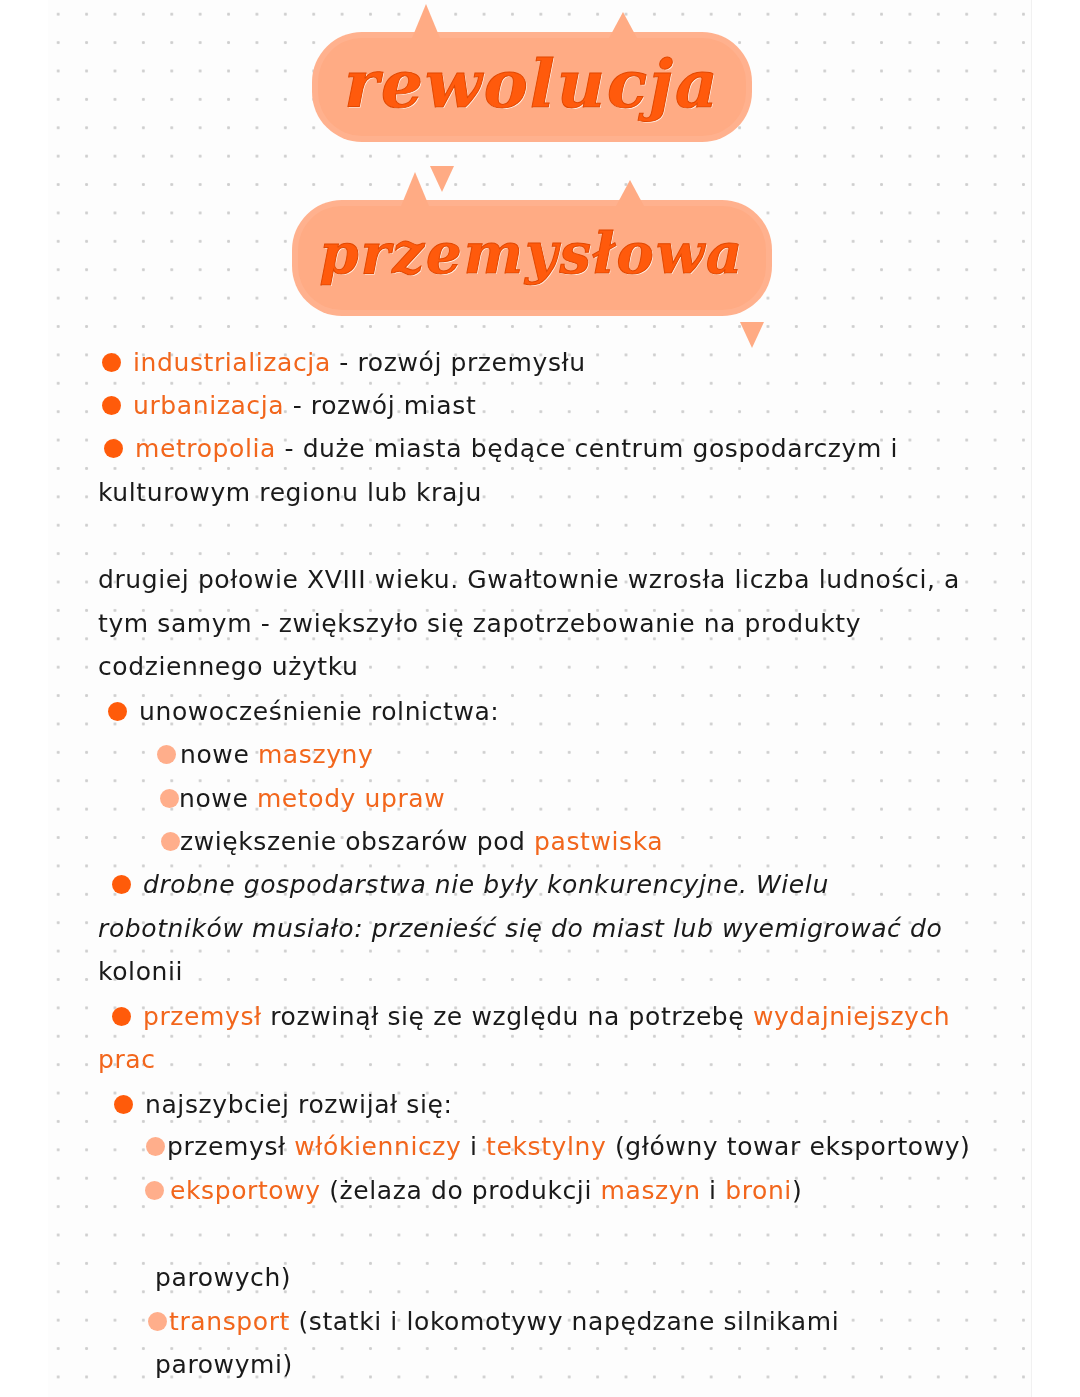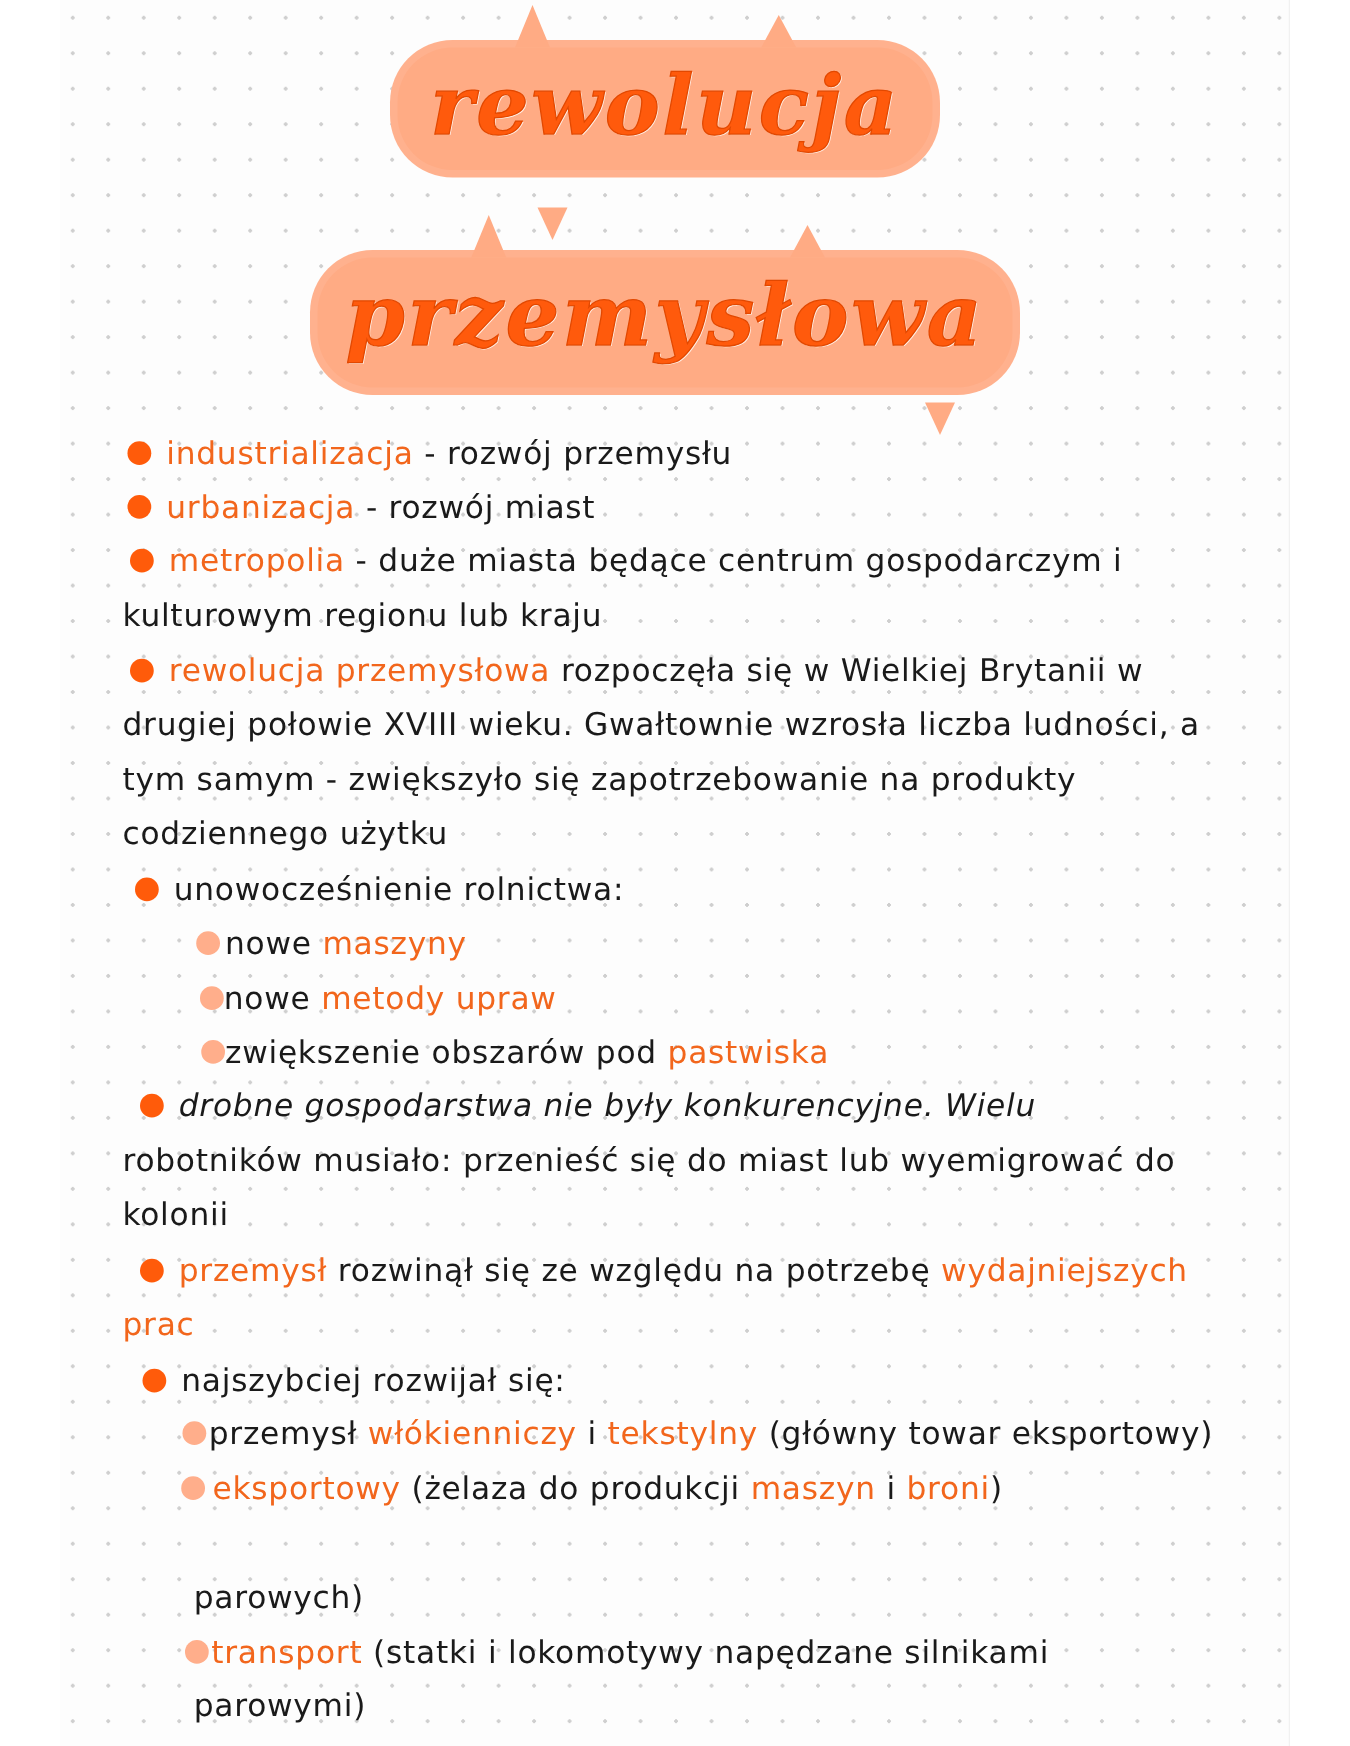--- a/index.html
+++ b/index.html
@@ -35,21 +35,21 @@
   .title-line::before, .title-line::after {
     content:""; position:absolute; width:0; height:0;
     border-left:14px solid transparent; border-right:14px solid transparent;
     border-bottom:34px solid #ffab84;
   }
   .title-line::before { left:22%; top:-34px; }
   .title-line::after  { left:68%; top:-26px; border-bottom-width:26px; }
   .t1 { top:38px; }
   .t1 .title-line { font-size:66px; line-height:80px; }
   .t2 { top:206px; }
-  .t2 .title-line { font-size:68px; line-height:86px; padding:4px 22px 14px 22px;font-style:italic; }
+  .t2 .title-line { font-size:56px; line-height:86px; padding:4px 22px 14px 22px;font-style:italic; }
   .spike-b { position:absolute; width:0; height:0; border-left:12px solid transparent; border-right:12px solid transparent; border-top:26px solid #ffab84; }
 
   
   .notes { position:absolute; left:0; top:0; width:1080px; height:1196px; }
   .line {
     position:absolute; white-space:nowrap;
     font-family:"DejaVu Sans", sans-serif; font-size:25px; color:#1a1a1a;
     letter-spacing:0.6px; line-height:32px;
   }
   .hl { color:#f2661c; }
@@ -80,44 +80,41 @@
 
   <div class="line" style="left:102px;top:390px;">
     <span class="dot main"></span><span class="hl">urbanizacja</span><span> - rozwój miast</span>
   </div>
 
   <div class="line" style="left:104px;top:433px;">
     <span class="dot main"></span><span class="hl">metropolia</span><span> - duże miasta będące centrum gospodarczym i</span>
   </div>
   <div class="line" style="left:98px;top:477px;">kulturowym regionu lub kraju</div>
 
-  <div class="line" style="left:104px;top:521px;">
-    <span class="dot main"></span><span class="hl">rewolucja przemysłowa</span><span> rozpoczęła się w Wielkiej Brytanii w</span>
-  </div>
   <div class="line" style="left:98px;top:564px;">drugiej połowie XVIII wieku. Gwałtownie wzrosła liczba ludności, a</div>
   <div class="line" style="left:98px;top:608px;">tym samym - zwiększyło się zapotrzebowanie na produkty</div>
   <div class="line" style="left:98px;top:651px;">codziennego użytku</div>
 
   <div class="line" style="left:108px;top:696px;">
     <span class="dot main"></span><span>unowocześnienie rolnictwa:</span>
   </div>
   <div class="line" style="left:157px;top:739px;">
     <span class="dot sub"></span><span>nowe </span><span class="hl">maszyny</span>
   </div>
   <div class="line" style="left:160px;top:783px;">
     <span class="dot sub" style="margin-right:0"></span><span>nowe </span><span class="hl">metody upraw</span>
   </div>
   <div class="line" style="left:161px;top:826px;">
     <span class="dot sub" style="margin-right:0"></span><span>zwiększenie obszarów pod </span><span class="hl">pastwiska</span>
   </div>
 
   <div class="line" style="left:112px;top:869px;font-style:italic;">
     <span class="dot main"></span><span>drobne gospodarstwa nie były konkurencyjne. Wielu</span>
   </div>
-  <div class="line" style="left:98px;top:913px;">robotników musiało: przenieść się do miast lub wyemigrować do</div>
+  <div class="line" style="left:98px;top:913px;font-style:italic;">robotników musiało: przenieść się do miast lub wyemigrować do</div>
   <div class="line" style="left:98px;top:956px;">kolonii</div>
 
   <div class="line" style="left:112px;top:1001px;">
     <span class="dot main"></span><span class="hl">przemysł</span><span> rozwinął się ze względu na potrzebę </span><span class="hl">wydajniejszych</span>
   </div>
   <div class="line hl" style="left:98px;top:1044px;">prac</div>
 
   <div class="line" style="left:114px;top:1089px;">
     <span class="dot main"></span><span>najszybciej rozwijał się:</span>
   </div>

